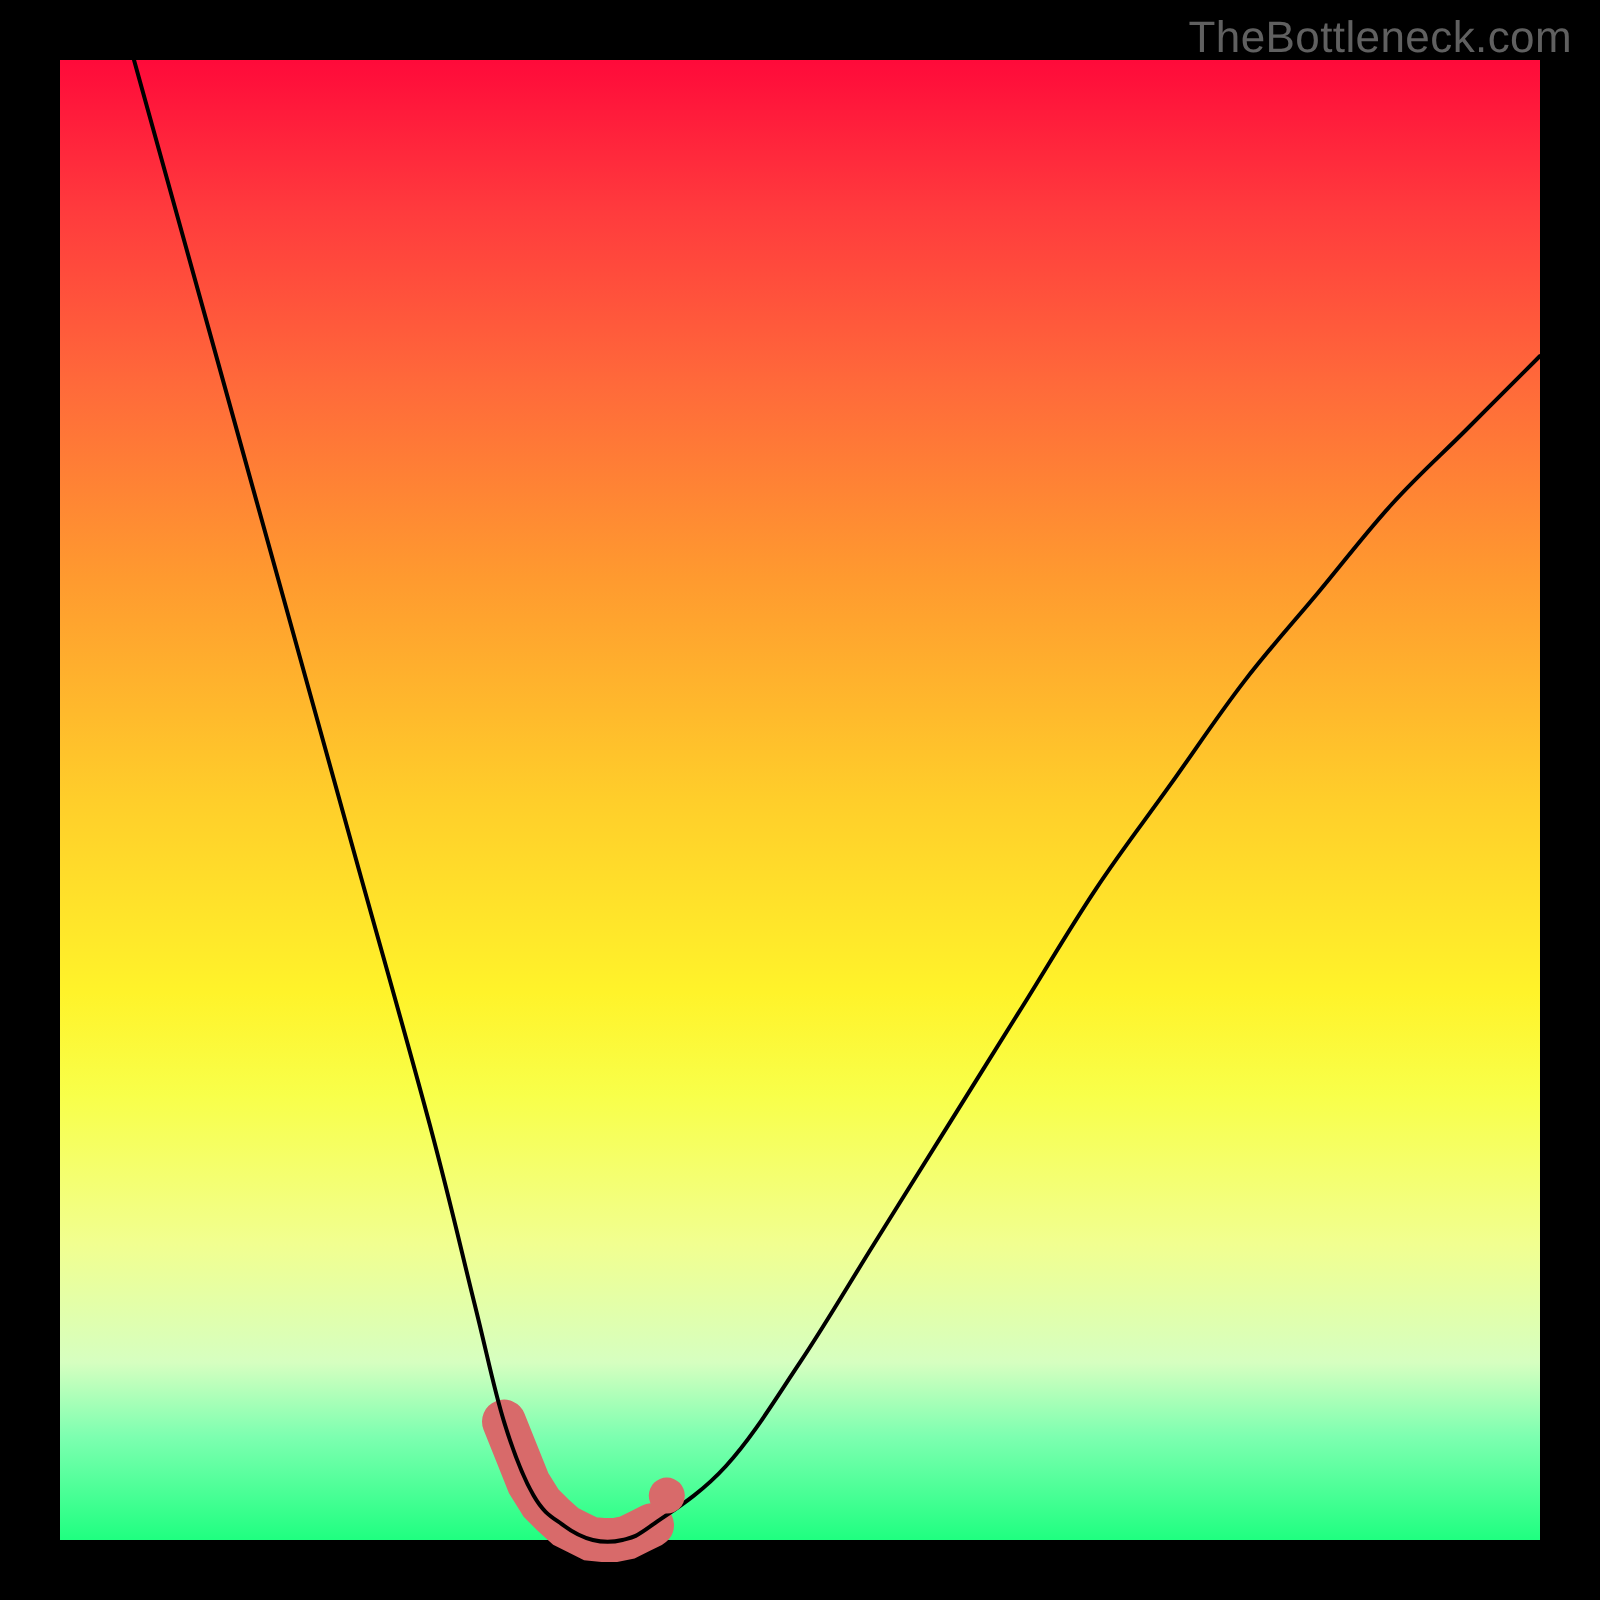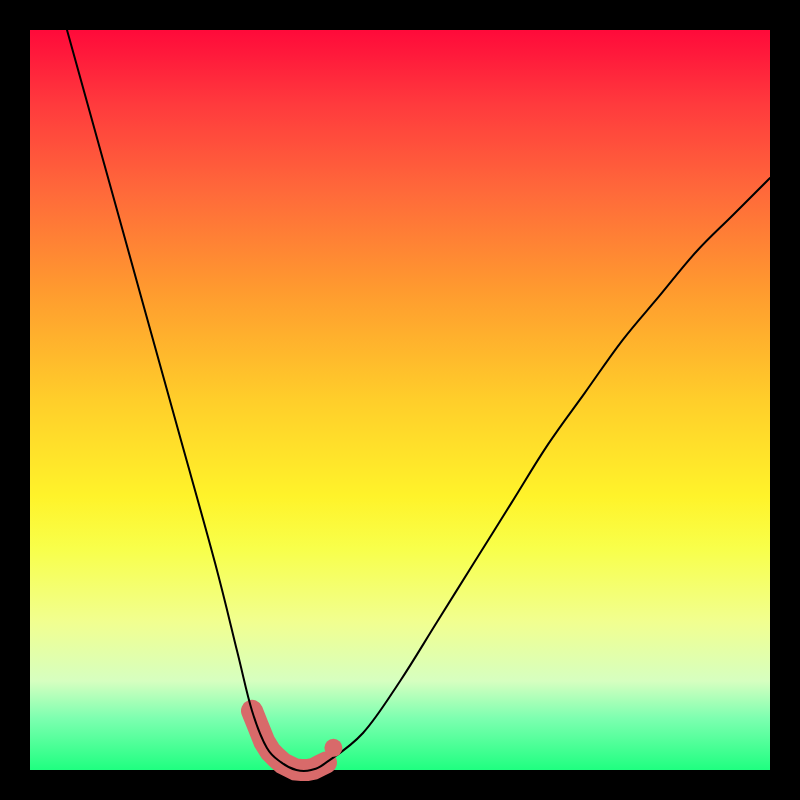--- a/index.html
+++ b/index.html
@@ -69,20 +69,21 @@
   .marker-dot {
     fill: #d86a6a;
     stroke: none;
   }
 </style>
 </head>
 <body>
 
 <div class="canvas-wrap">
 
+  <div class="attribution">TheBottleneck.com</div>
 
   <div class="plot-area">
     <svg class="overlay" viewBox="0 0 740 740" preserveAspectRatio="none">
 
       <path id="optimal-band" class="optimal-band" d="M 222 680.8 L 228.16666666666669 696.2166666666667 L 234.33333333333331 711.6333333333333 L 240.5 721.5 L 246.66666666666669 727.6666666666667 L 252.8333333333333 733.2166666666667 L 259 736.3 L 265.1666666666667 739.3833333333333 L 271.3333333333333 740 L 277.5 740 L 283.6666666666667 738.7666666666667 L 289.8333333333333 735.6833333333334 L 296 732.6"></path>
 
       <path id="curve-path" class="curve-main" d="M 37 0 C 43.66 23.976000000000006, 60.68 85.24800000000005, 74 133.20000000000005 C 87.32 181.15200000000004, 97.68 218.44799999999998, 111 266.4 C 124.32 314.352, 134.68 351.64799999999997, 148 399.59999999999997 C 161.32 447.55199999999996, 174.344 492.8399999999999, 185 532.8 C 195.656 572.76, 200.54000000000002 594.96, 207.20000000000002 621.6 C 213.86 648.24, 216.672 663.4839999999999, 222 680.8 C 227.328 698.116, 231.472 708.4759999999999, 236.8 717.8 C 242.12800000000001 727.124, 246.27200000000002 728.604, 251.60000000000002 732.6 C 256.928 736.596, 261.072 738.668, 266.4 740 C 271.72799999999995 741.332, 275.87199999999996 741.332, 281.2 740 C 286.528 738.668, 286.676 739.26, 296 732.6 C 305.324 725.94, 319.68 717.652, 333 703 C 346.32 688.348, 356.68 671.1800000000001, 370 651.2 C 383.32 631.22, 393.68000000000006 613.312, 407.00000000000006 592 C 420.32000000000005 570.688, 430.68 554.112, 444 532.8 C 457.32 511.48799999999994, 467.68 494.91200000000003, 481 473.6 C 494.32 452.288, 504.68 434.38, 518 414.4 C 531.32 394.41999999999996, 541.68 381.24799999999993, 555 362.59999999999997 C 568.32 343.952, 578.68 328.116, 592 310.8 C 605.32 293.48400000000004, 615.68 282.38399999999996, 629 266.4 C 642.32 250.41599999999997, 652.68 236.652, 666 222 C 679.32 207.348, 689.68 198.32, 703 185 C 716.32 171.68, 733.34 154.66, 740 148"></path>
 
       <circle id="marker-dot" class="marker-dot" r="9" cx="303.4" cy="717.8"></circle>
     </svg>

